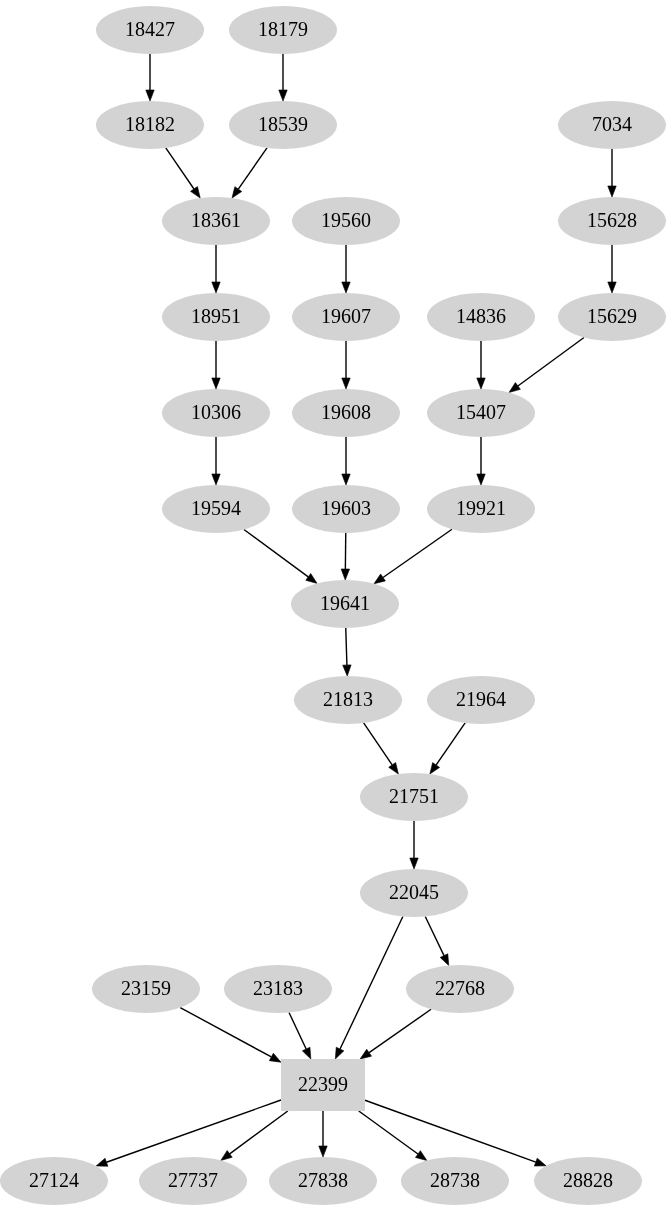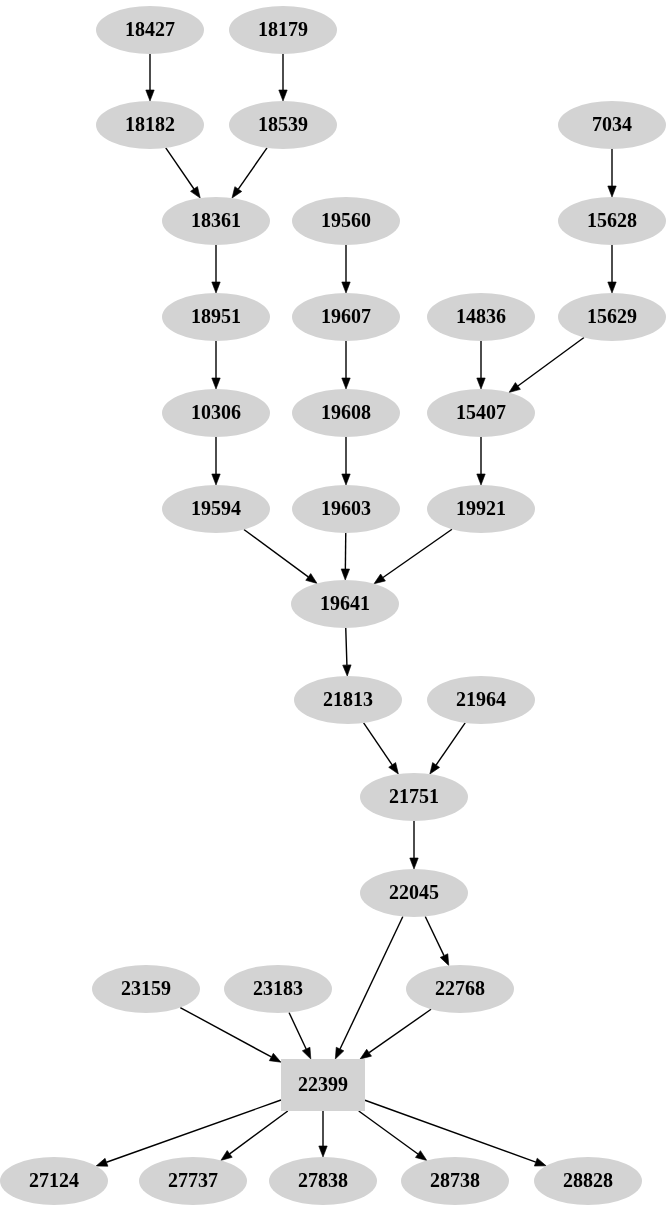--- a/index.html
+++ b/index.html
@@ -10,21 +10,20 @@
   body {
     width: 671px;
     height: 1211px;
     font-family: "Liberation Serif", serif;
     overflow: hidden;
   }
   #graph-root {
     position: relative;
     width: 671px;
     height: 1063px;
-    font-weight: bold;
   }
   svg#graph-canvas {
     display: block;
     width: 671px;
     height: 1211px;
   }
   .node-shape {
     fill: #d3d3d3;
     stroke: none;
   }

